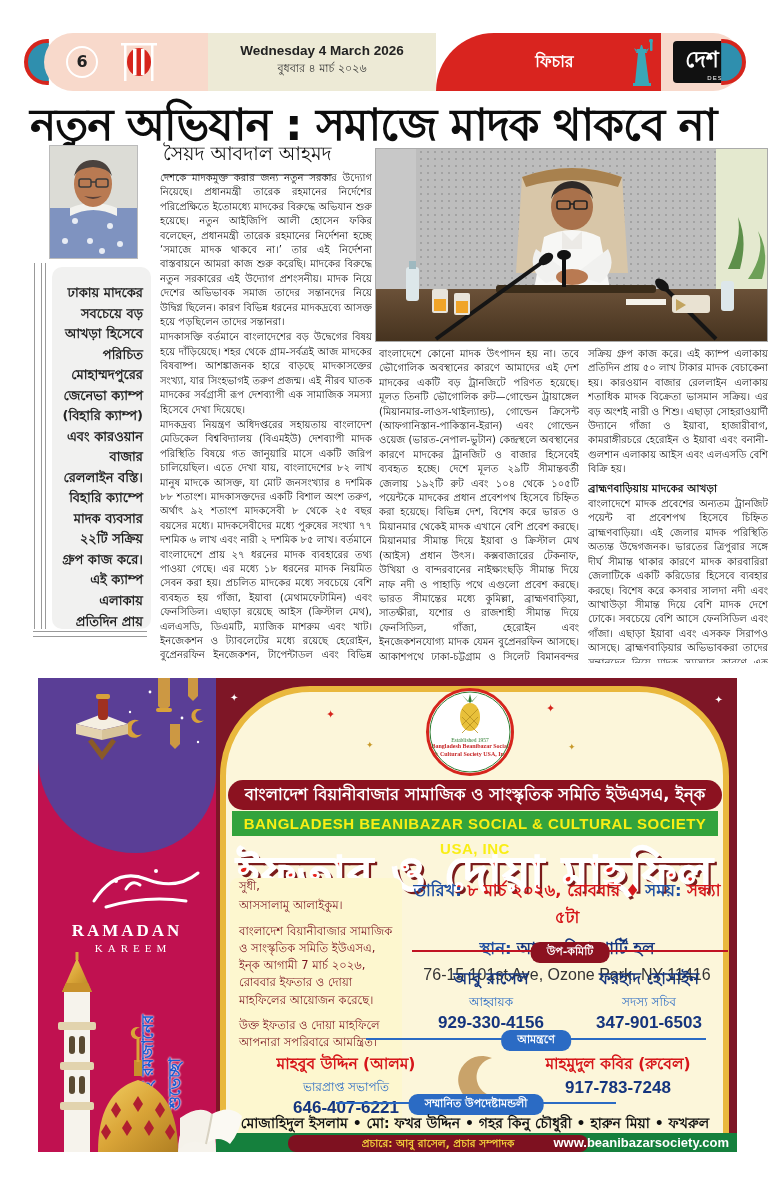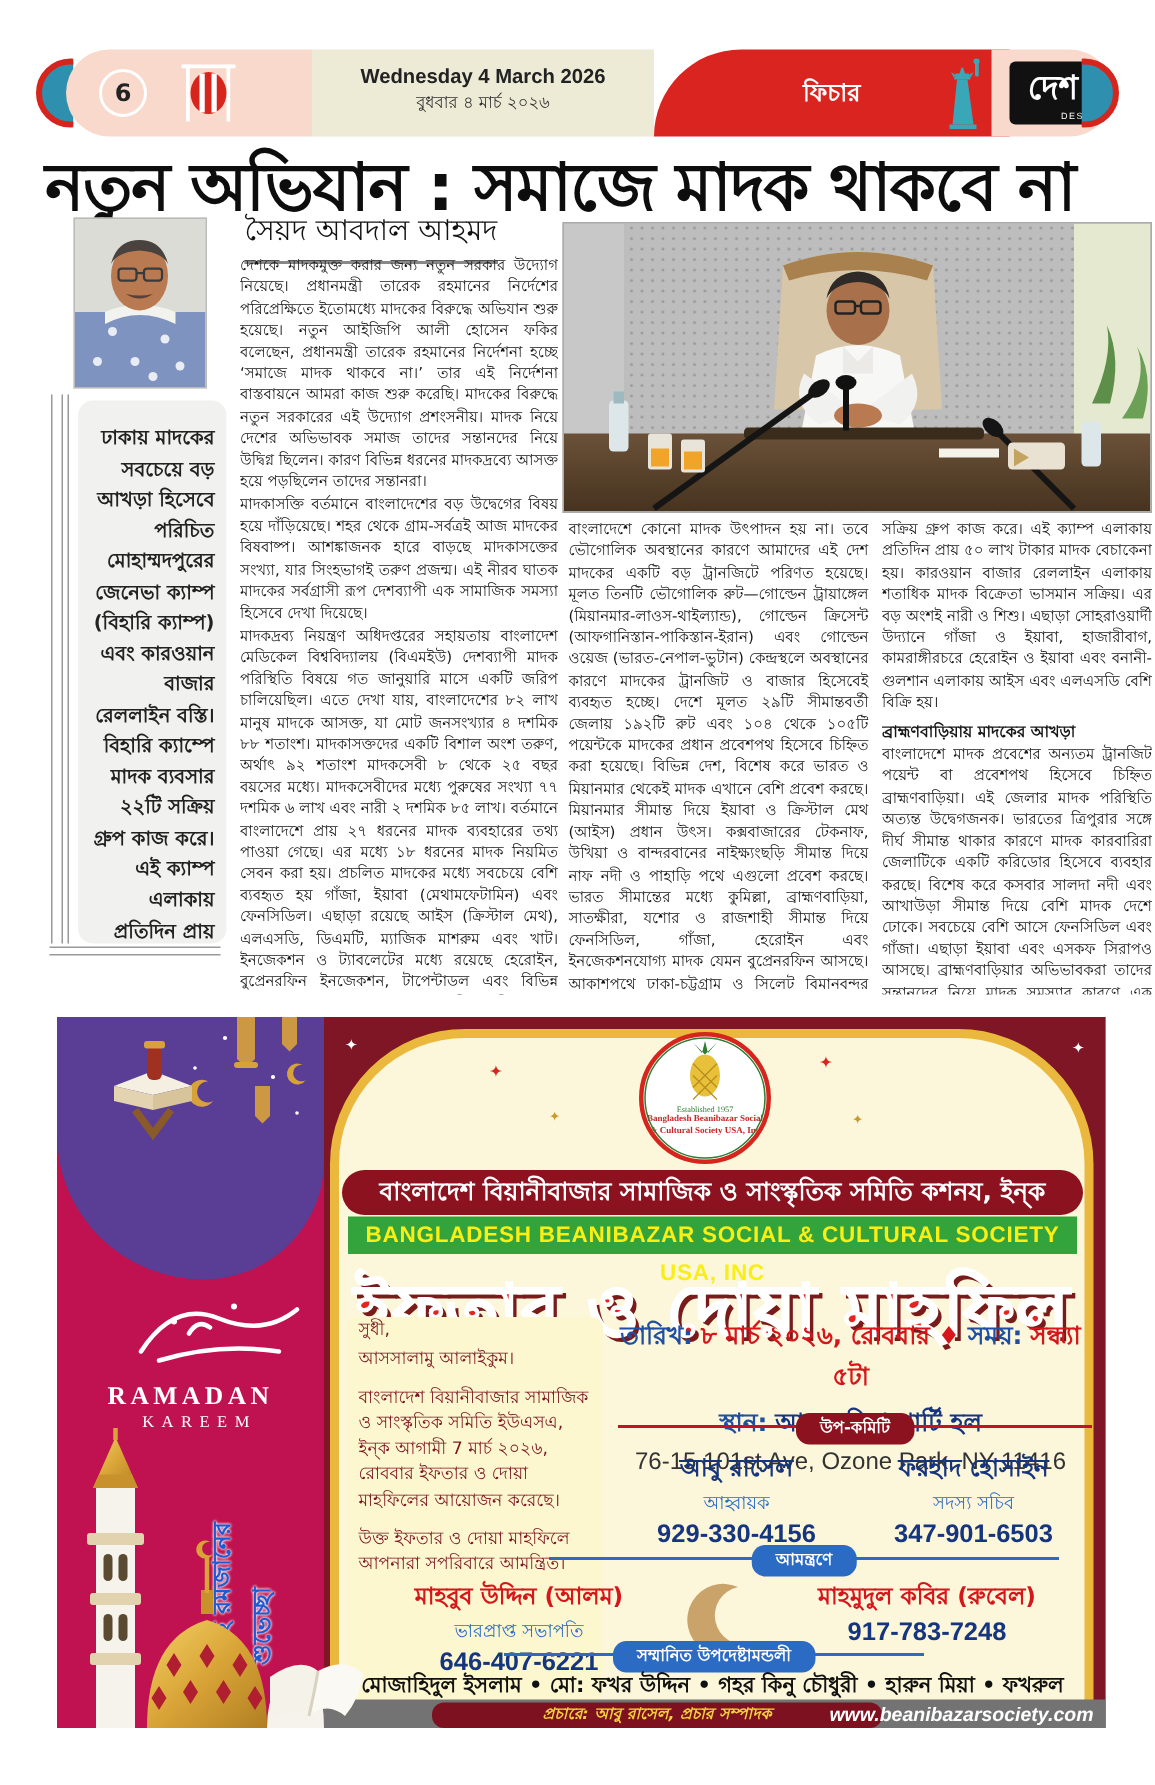--- a/index.html
+++ b/index.html
@@ -79,21 +79,21 @@
   .blue-div .div-pill { background:#2b6bc4; }
   .committee-row { left:196px; top:288px; width:316px; display:flex; }
   .committee-row .person { flex:1; text-align:center; }
   .p-name { font-size:16px; font-weight:bold; color:#15357e; }
   .p-role { font-size:12px; color:#2b6bc4; }
   .p-phone { font-size:17px; font-weight:bold; color:#15357e; font-family:"Liberation Sans",sans-serif; }
   .invite-row { left:20px; top:374px; width:492px; display:flex; align-items:flex-start; }
   .invite-row .person { flex:1; text-align:center; }
   .p-name-red { font-size:15.5px; font-weight:bold; color:#d6161a; }
   .adv-names { left:6px; top:434px; width:506px; text-align:center; font-size:14px; font-weight:bold; color:#111; }
-  .ad-footer { left:0px; top:455px; width:521px; height:21px; background:#737373;font-style:italic; }
+  .ad-footer { left:0px; top:455px; width:521px; height:21px; background:#15803d; }
   .ad-footer-mid { position:absolute; left:72px; top:2px; width:300px; height:17px; background:#7e1120; border-radius:8px; color:#f4d23c; font-size:10.5px; text-align:center; line-height:17px; font-weight:bold; }
   .ad-footer-web { position:absolute; right:8px; top:2px; color:#fff; font-size:13px; font-weight:bold; font-family:"Liberation Sans",sans-serif; }
   .bn { font-family:"DejaVu Sans",sans-serif; }
 </style>
 </head>
 <body>
 
 <div class="abs masthead">
   <div class="abs cap cap-left"></div>
   <div class="abs seg-pink1">
@@ -325,21 +325,21 @@
           <line x1="49" y1="18" x2="33" y2="34"></line>
             <line x1="49" y1="26" x2="33" y2="42"></line>
         </g>
         <path d="M41 12 l-8 -8 l6 7 l2 -8 l2 8 l6 -7 Z" fill="#2e7d32"></path>
       </svg>
       <div class="est">Established 1957</div>
       <div class="nm">Bangladesh Beanibazar Social</div>
       <div class="nm">&amp; Cultural Society USA, Inc</div>
     </div>
 
-    <div class="abs band-bn bn">বাংলাদেশ বিয়ানীবাজার সামাজিক ও সাংস্কৃতিক সমিতি কশনয, ইন্‌ক</div>
+    <div class="abs band-bn bn">বাংলাদেশ বিয়ানীবাজার সামাজিক ও সাংস্কৃতিক সমিতি ইউএসএ, ইন্‌ক</div>
     <div class="abs band-en">BANGLADESH BEANIBAZAR SOCIAL &amp; CULTURAL SOCIETY USA, INC</div>
     <div class="abs ad-title bn">ইফতার ও দোয়া মাহফিল</div>
 
     <div class="abs info-block">
       <div class="info-date bn">
         <span class="lbl-blue">তারিখ:</span>
         <span class="val-red">৮ মার্চ ২০২৬, রোববার</span>
         <span class="val-red">♦</span>
         <span class="lbl-blue">সময়:</span>
         <span class="val-red">সন্ধ্যা ৫টা</span>

